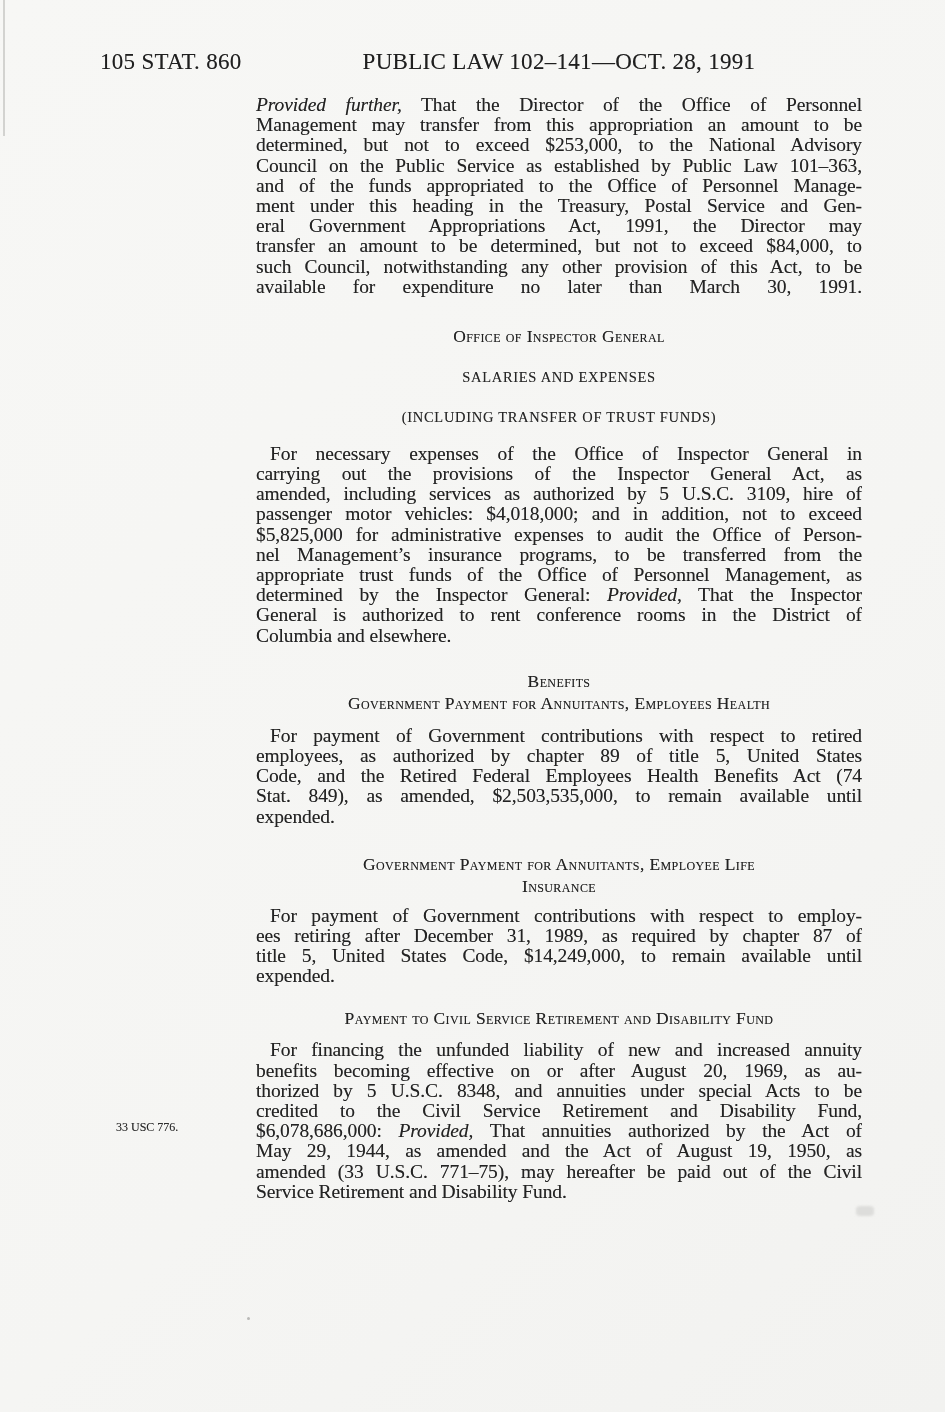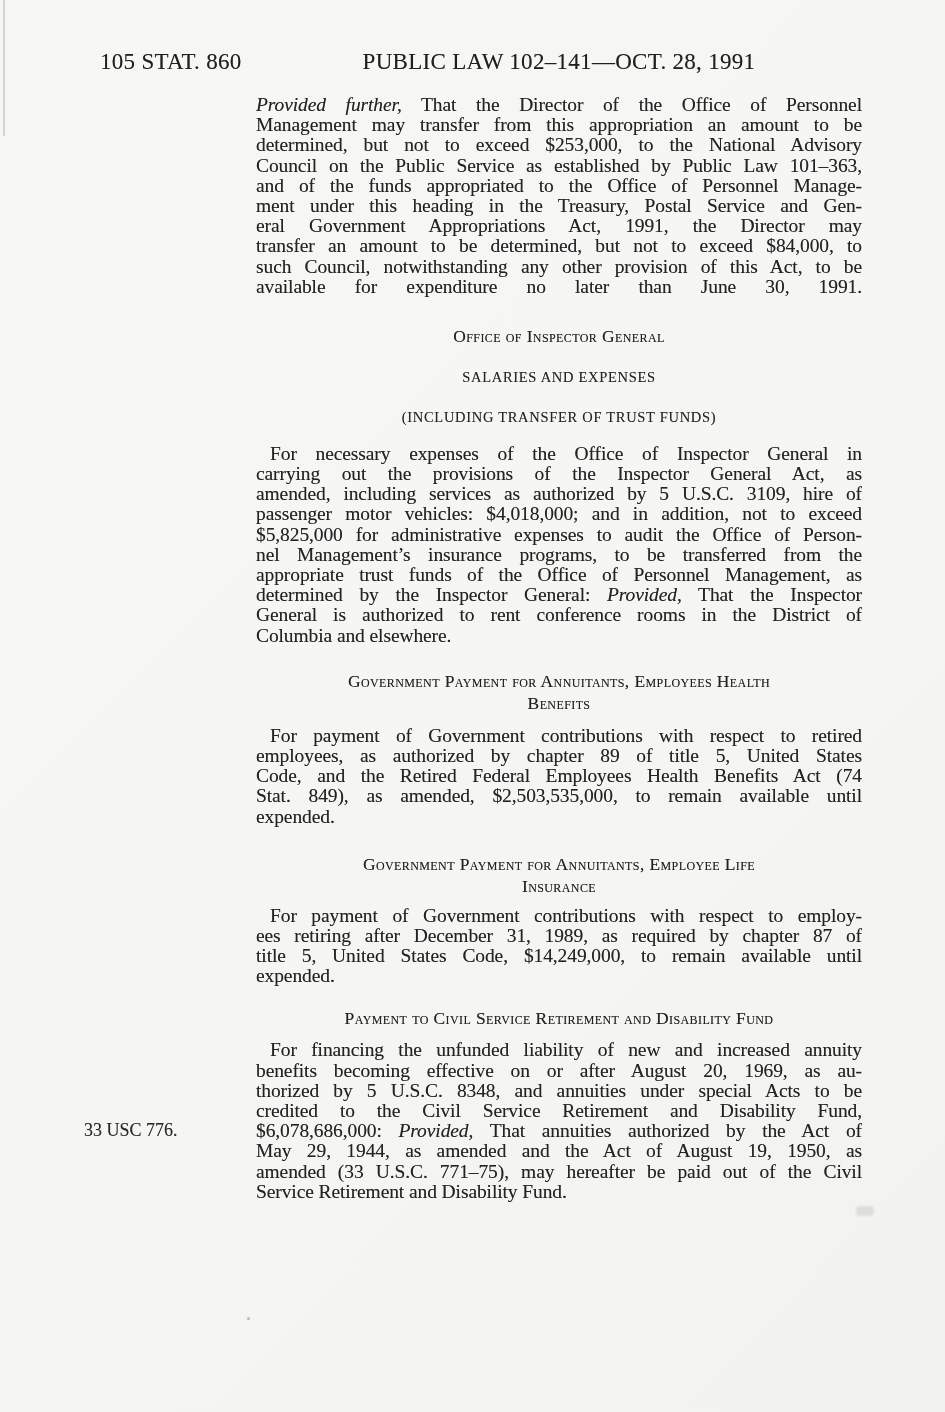--- a/index.html
+++ b/index.html
@@ -56,22 +56,22 @@
   }
   .hdr .law {
     position: absolute;
     left: 240px; top: 0;
     width: 638px;
     text-align: center;
   }
   
   .mnote {
     position: absolute;
-    left: 84px; top: 1120px;
-    font-size: 18px;
+    left: 116px; top: 1120px;
+    font-size: 12px;
     color: #2a2a2a;
   }
   
   .col {
     position: absolute;
     left: 240px; top: 95px;
     width: 638px;
     font-size: 19.5px;
     letter-spacing: -0.1px;
   }
@@ -134,42 +134,42 @@
       <div class="para">
         <div class="line"><em>Provided further,</em><span> That the Director of the Office of Personnel</span></div>
         <div class="line"><span>Management may transfer from this appropriation an amount to be</span></div>
         <div class="line"><span>determined, but not to exceed $253,000, to the National Advisory</span></div>
         <div class="line"><span>Council on the Public Service as established by Public Law 101–363,</span></div>
         <div class="line"><span>and of the funds appropriated to the Office of Personnel Manage-</span></div>
         <div class="line"><span>ment under this heading in the Treasury, Postal Service and Gen-</span></div>
         <div class="line"><span>eral Government Appropriations Act, 1991, the Director may</span></div>
         <div class="line"><span>transfer an amount to be determined, but not to exceed $84,000, to</span></div>
         <div class="line"><span>such Council, notwithstanding any other provision of this Act, to be</span></div>
-        <div class="line"><span>available for expenditure no later than June 30, 1991.</span></div>
+        <div class="line"><span>available for expenditure no later than March 30, 1991.</span></div>
       </div>
       <div class="h1">
         <div class="hline">Office of Inspector General</div>
       </div>
       <div class="h2">SALARIES AND EXPENSES</div>
       <div class="h2">(INCLUDING TRANSFER OF TRUST FUNDS)</div>
       <div class="para indent">
         <div class="line"><span>For necessary expenses of the Office of Inspector General in</span></div>
         <div class="line"><span>carrying out the provisions of the Inspector General Act, as</span></div>
         <div class="line"><span>amended, including services as authorized by 5 U.S.C. 3109, hire of</span></div>
         <div class="line"><span>passenger motor vehicles: $4,018,000; and in addition, not to exceed</span></div>
         <div class="line"><span>$5,825,000 for administrative expenses to audit the Office of Person-</span></div>
         <div class="line"><span>nel Management’s insurance programs, to be transferred from the</span></div>
         <div class="line"><span>appropriate trust funds of the Office of Personnel Management, as</span></div>
         <div class="line"><span>determined by the Inspector General: </span><em>Provided,</em><span> That the Inspector</span></div>
         <div class="line"><span>General is authorized to rent conference rooms in the District of</span></div>
         <div class="line leftlast"><span>Columbia and elsewhere.</span></div>
       </div>
       <div class="h1">
+        <div class="hline">Benefits</div>
         <div class="hline">Government Payment for Annuitants, Employees Health</div>
-        <div class="hline">Benefits</div>
       </div>
       <div class="para indent">
         <div class="line"><span>For payment of Government contributions with respect to retired</span></div>
         <div class="line"><span>employees, as authorized by chapter 89 of title 5, United States</span></div>
         <div class="line"><span>Code, and the Retired Federal Employees Health Benefits Act (74</span></div>
         <div class="line"><span>Stat. 849), as amended, $2,503,535,000, to remain available until</span></div>
         <div class="line leftlast"><span>expended.</span></div>
       </div>
       <div class="h1">
         <div class="hline">Government Payment for Annuitants, Employee Life</div>

